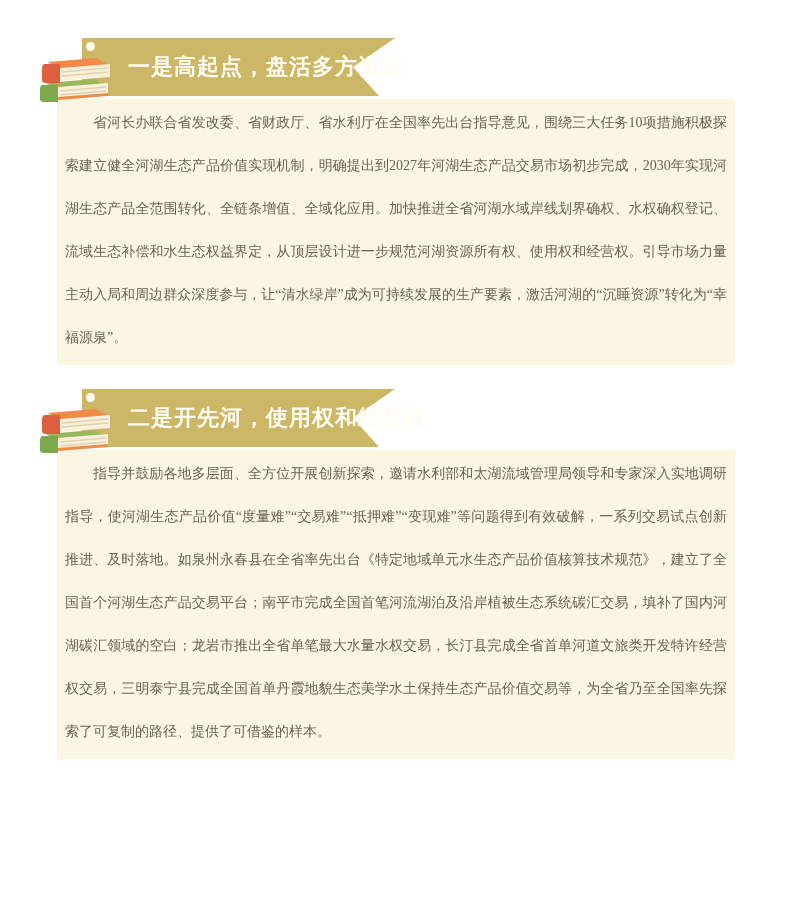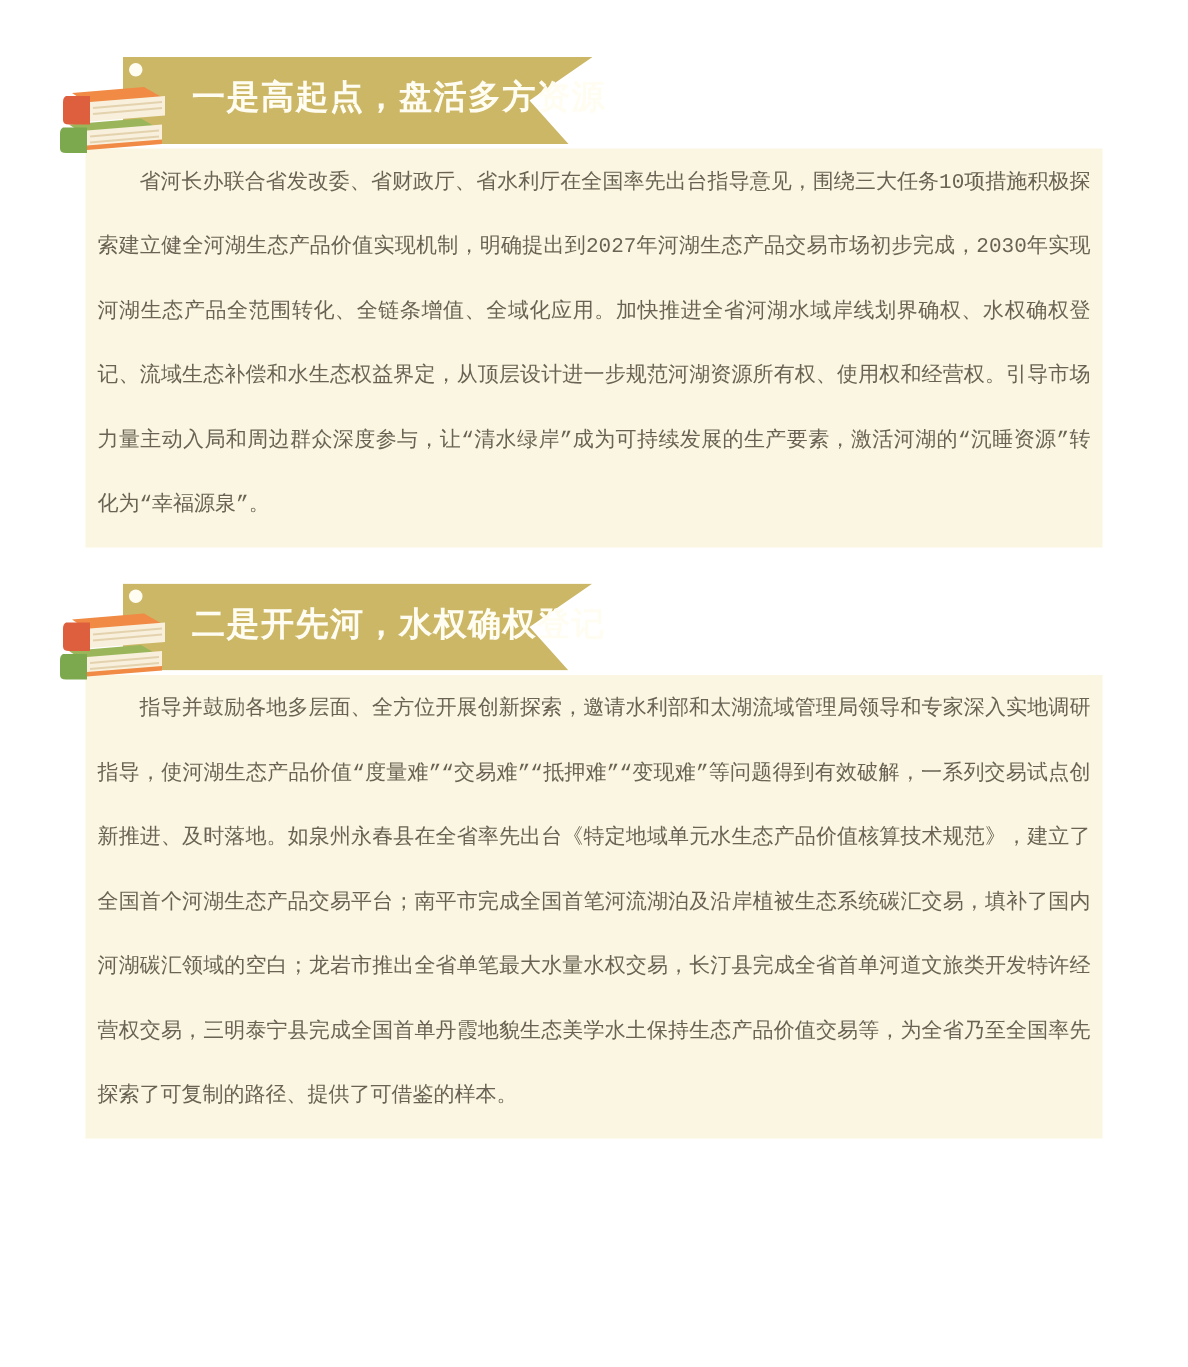--- a/index.html
+++ b/index.html
@@ -1,21 +1,21 @@
 <!DOCTYPE html>
 <html lang="zh"><head>
 <meta charset="utf-8">
 <style>
   html,body { margin:0; padding:0; background:#ffffff; }
   .page {
     position:relative;
     width:792px; height:911px;
     overflow:hidden;
     background:#ffffff;
-    font-family:Liberation Mono, monospace;
+    font-family:Liberation Serif, serif;
   }
   .section { position:relative; }
   .section-one { padding-top:38px; }
   .section-two { margin-top:24px; }
 
   
   .banner-wrap { position:relative; margin-left:82px; width:313px; height:58px; }
   .banner {
     position:absolute; inset:0;
     background:#ccb767;
@@ -94,20 +94,20 @@
           <path d="M22 45 L72 41 L72 44 L22 48 Z" fill="#f08a45"></path>
           <path d="M12 10 L60 6 L74 14 L24 18 Z" fill="#f08a45"></path>
           <path d="M8 12 Q6 13 6 16 L6 28 Q6 31 10 31 L24 31 L24 12 Z" fill="#dd5f3e"></path>
           <path d="M24 16 L74 12 L74 25 L24 29 Z" fill="#f8f0dc"></path>
           <path d="M26 20 L72 16 M26 24 L72 20" stroke-width="1.5" fill="none" stroke="#e3d2ad"></path>
         </svg>
       </span>
       <span class="banner"></span>
       <span class="dot dot-1"></span>
       <span class="dot dot-2"></span>
-      <span class="banner-label">二是开先河，水权确权登记</span>
+      <span class="banner-label">二是开先河，使用权和经营权</span>
     </div>
     <div class="panel">
       <p>指导并鼓励各地多层面、全方位开展创新探索，邀请水利部和太湖流域管理局领导和专家深入实地调研指导，使河湖生态产品价值“度量难”“交易难”“抵押难”“变现难”等问题得到有效破解，一系列交易试点创新推进、及时落地。如泉州永春县在全省率先出台《特定地域单元水生态产品价值核算技术规范》，建立了全国首个河湖生态产品交易平台；南平市完成全国首笔河流湖泊及沿岸植被生态系统碳汇交易，填补了国内河湖碳汇领域的空白；龙岩市推出全省单笔最大水量水权交易，长汀县完成全省首单河道文旅类开发特许经营权交易，三明泰宁县完成全国首单丹霞地貌生态美学水土保持生态产品价值交易等，为全省乃至全国率先探索了可复制的路径、提供了可借鉴的样本。</p>
     </div>
   </section>
 
 </div>
 
 </body></html>

